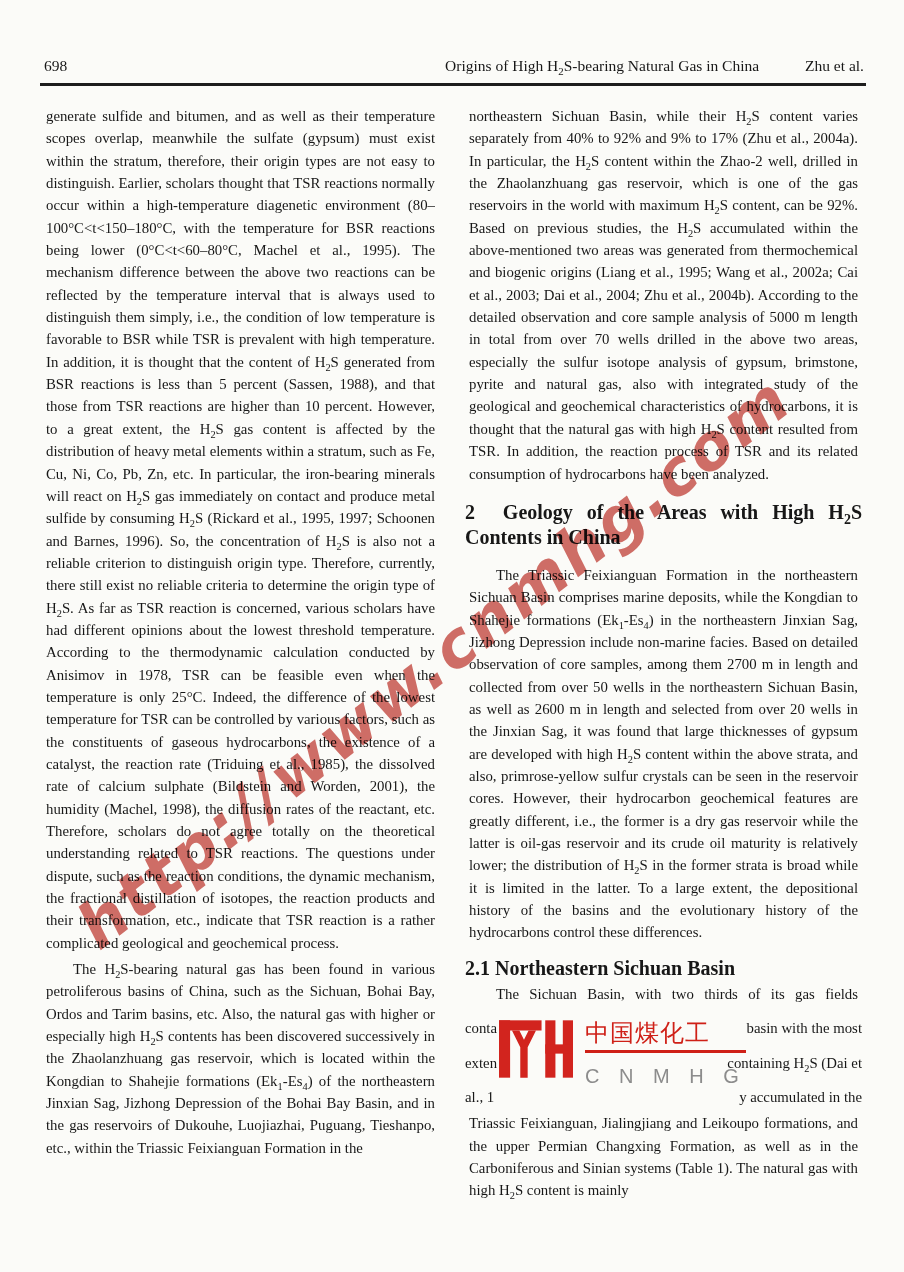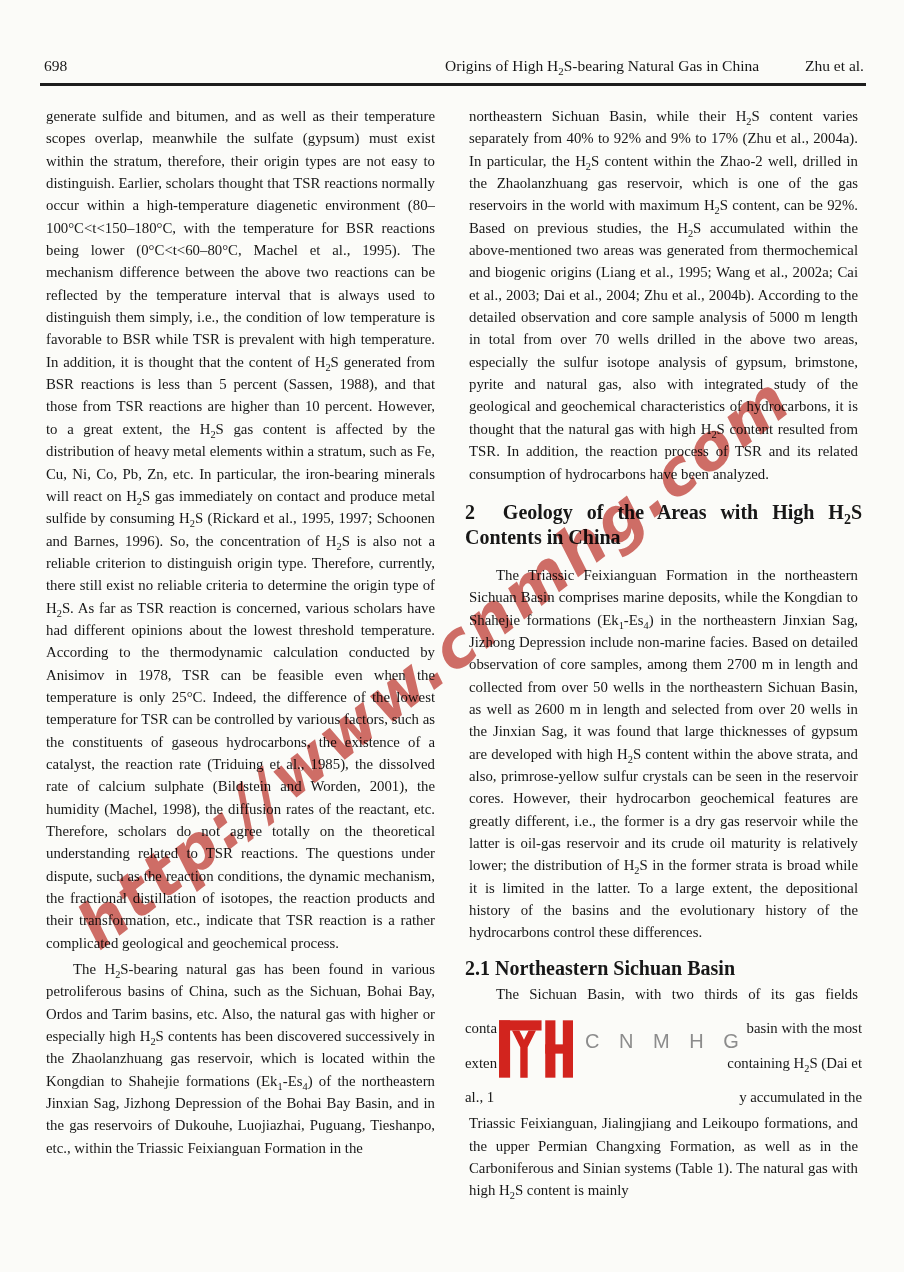--- a/index.html
+++ b/index.html
@@ -96,20 +96,21 @@
             <g fill="#d2241e">
               <rect x="0" y="0" width="12" height="62"></rect>
               <rect x="0" y="0" width="46" height="11"></rect>
               <polygon points="14,11 22,11 27,21 32,11 40,11 31,29 31,62 23,62 23,29"></polygon>
               <rect x="50" y="0" width="11" height="62"></rect>
               <rect x="69" y="0" width="11" height="62"></rect>
               <rect x="50" y="26" width="30" height="10"></rect>
             </g>
           </svg>
           <div class="logo-right">
+            <span class="logo-chinese">中国煤化工</span>
             <span class="logo-latin">C N M H G</span>
           </div>
         </div>
       </div>
 
       <p>Triassic Feixianguan, Jialingjiang and Leikoupo formations, and the upper Permian Changxing Formation, as well as in the Carboniferous and Sinian systems (Table 1). The natural gas with high H<sub>2</sub>S content is mainly</p>
     </div>
 
   </div>
 

